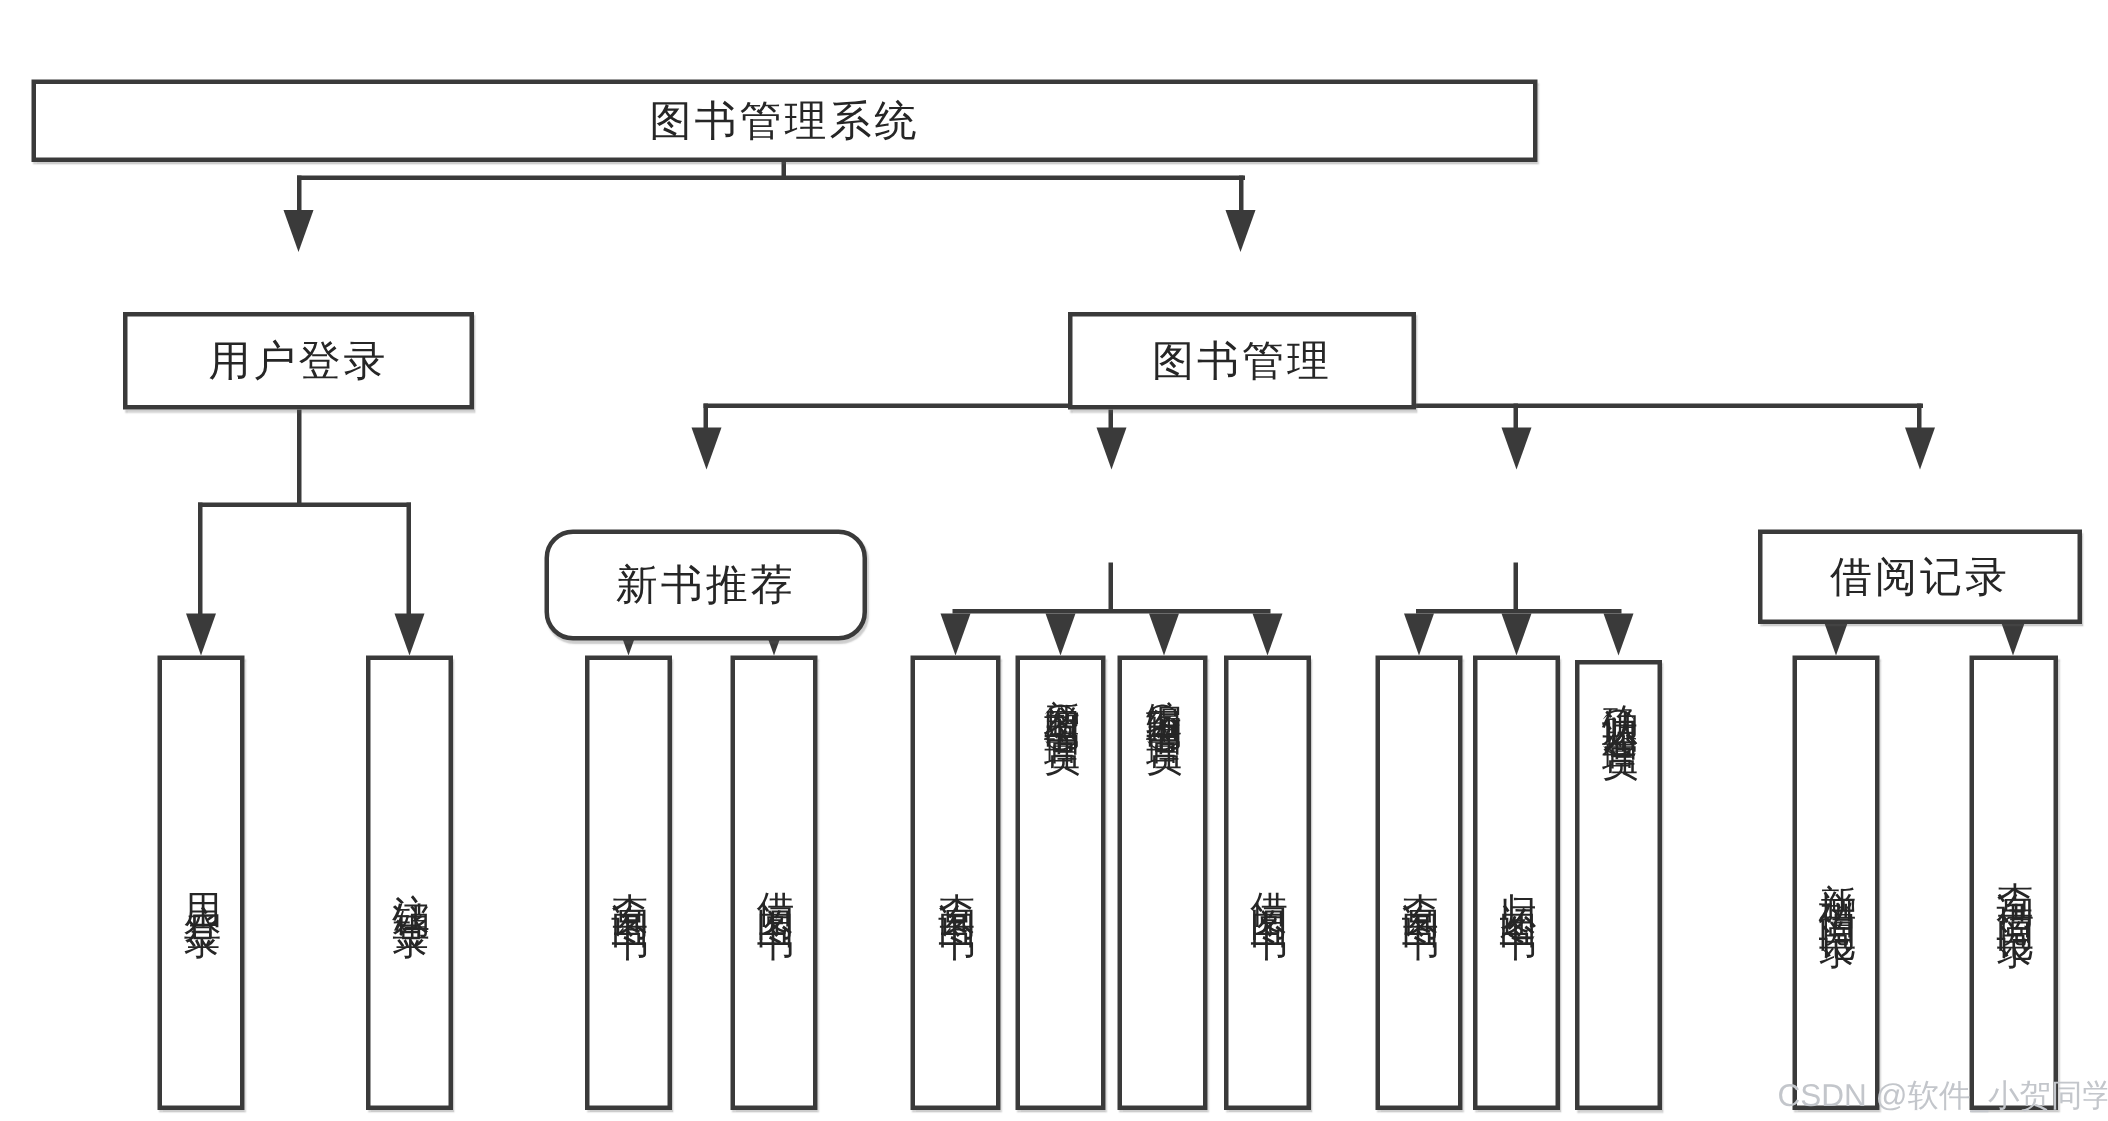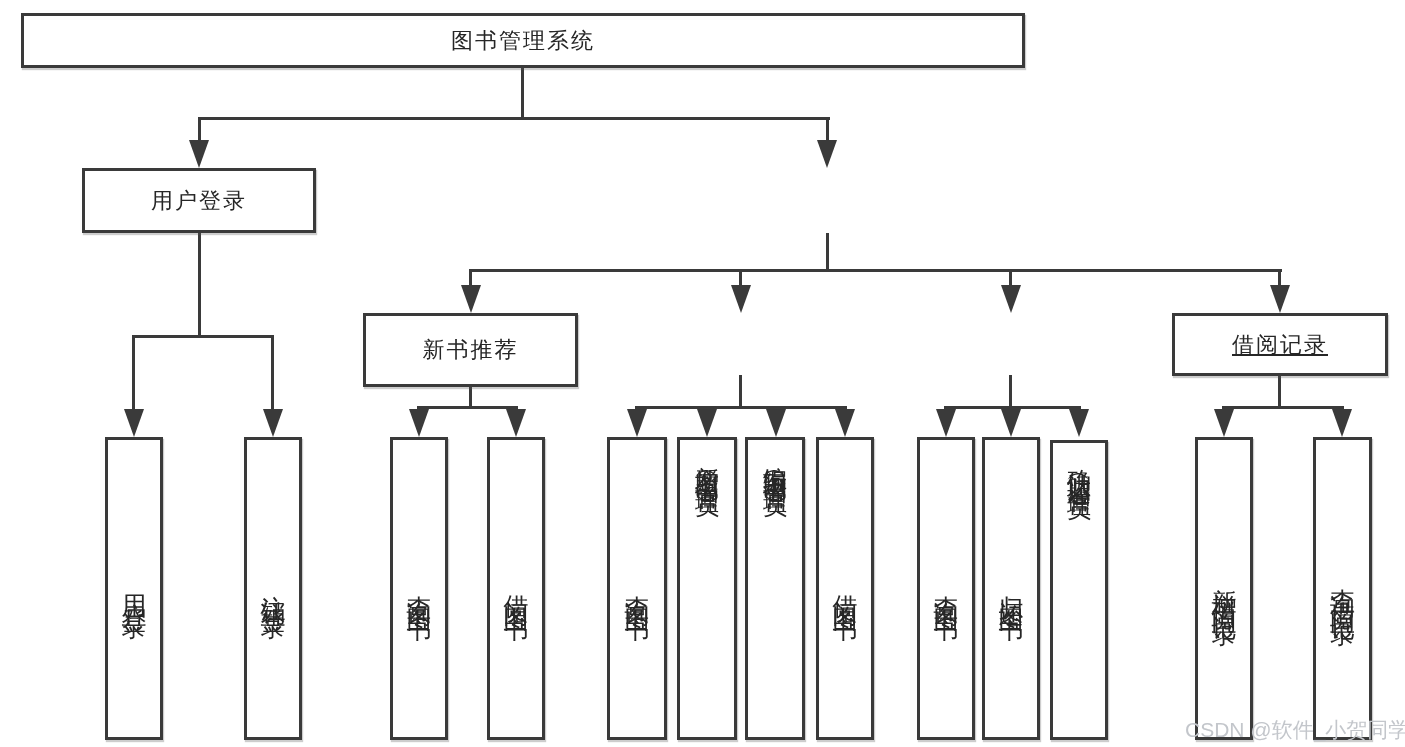--- a/index.html
+++ b/index.html
@@ -36,21 +36,21 @@
   .node {
     position: absolute;
     border: 3px solid var(--line);
     background: var(--background);
     color: var(--text);
     display: flex;
     align-items: center;
     justify-content: center;
     box-shadow: 1px 2px 1px rgba(90,90,90,0.30);
   }
-  .hbox { font-size: 22px; letter-spacing: 2px; }
+  .hbox { font-size: 28px; letter-spacing: 2px; margin-top: 40px; }
   .vbox span {
     writing-mode: vertical-rl;
     text-orientation: mixed;
     font-size: 25px;
     letter-spacing: 7px;
     line-height: 1;
     white-space: nowrap;
   }
   .vbox.vlong span { font-size: 24px; letter-spacing: 4px; }
   .vbox.vtop { align-items: flex-start; padding-top: 7px; }
@@ -116,25 +116,28 @@
   <div class="arrow" style="left:1214px; top:409px;"></div>
   <div class="arrow" style="left:1332px; top:409px;"></div>
 
   <div class="node hbox" style="left:21px; top:13px; width:1004px; height:55px;">
     <span>图书管理系统</span>
   </div>
 
   <div class="node hbox" style="left:82px; top:168px; width:234px; height:65px;">
     <span>用户登录</span>
   </div>
+  <div class="node hbox" style="left:712px; top:168px; width:232px; height:65px;">
+    <span>图书管理</span>
+  </div>
 
-  <div class="node hbox" style="left:363px; top:313px; width:215px; height:74px;">
+  <div class="node hbox" style="left:363px; top:313px; width:215px; height:74px;border-radius:19px;">
     <span>新书推荐</span>
   </div>
-  <div class="node hbox" style="left:1172px; top:313px; width:216px; height:63px;text-decoration:underline;">
+  <div class="node hbox" style="left:1172px; top:313px; width:216px; height:63px;">
     <span>借阅记录</span>
   </div>
 
   <div class="node vbox" style="left:105px; top:437px; width:58px; height:303px;">
     <span>用户登录</span>
   </div>
   <div class="node vbox" style="left:244px; top:437px; width:58px; height:303px;">
     <span>注销登录</span>
   </div>
 

